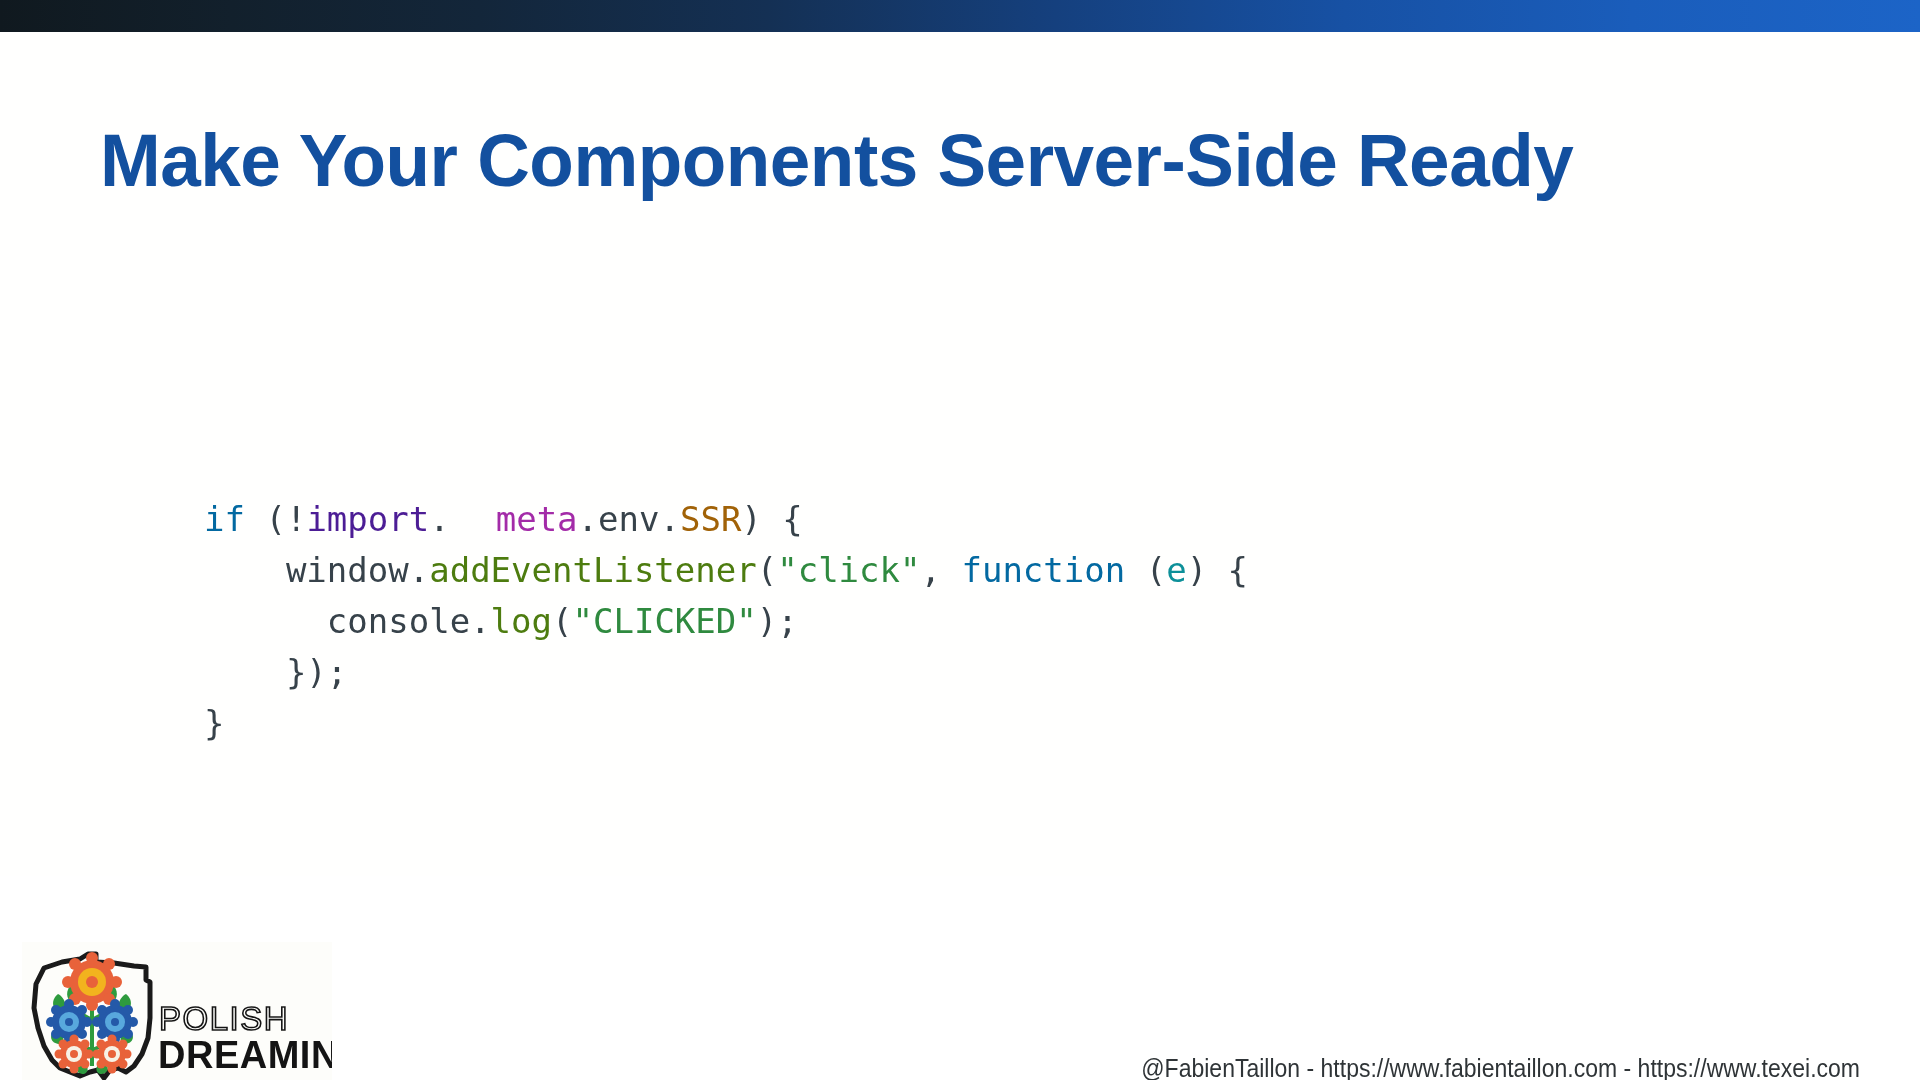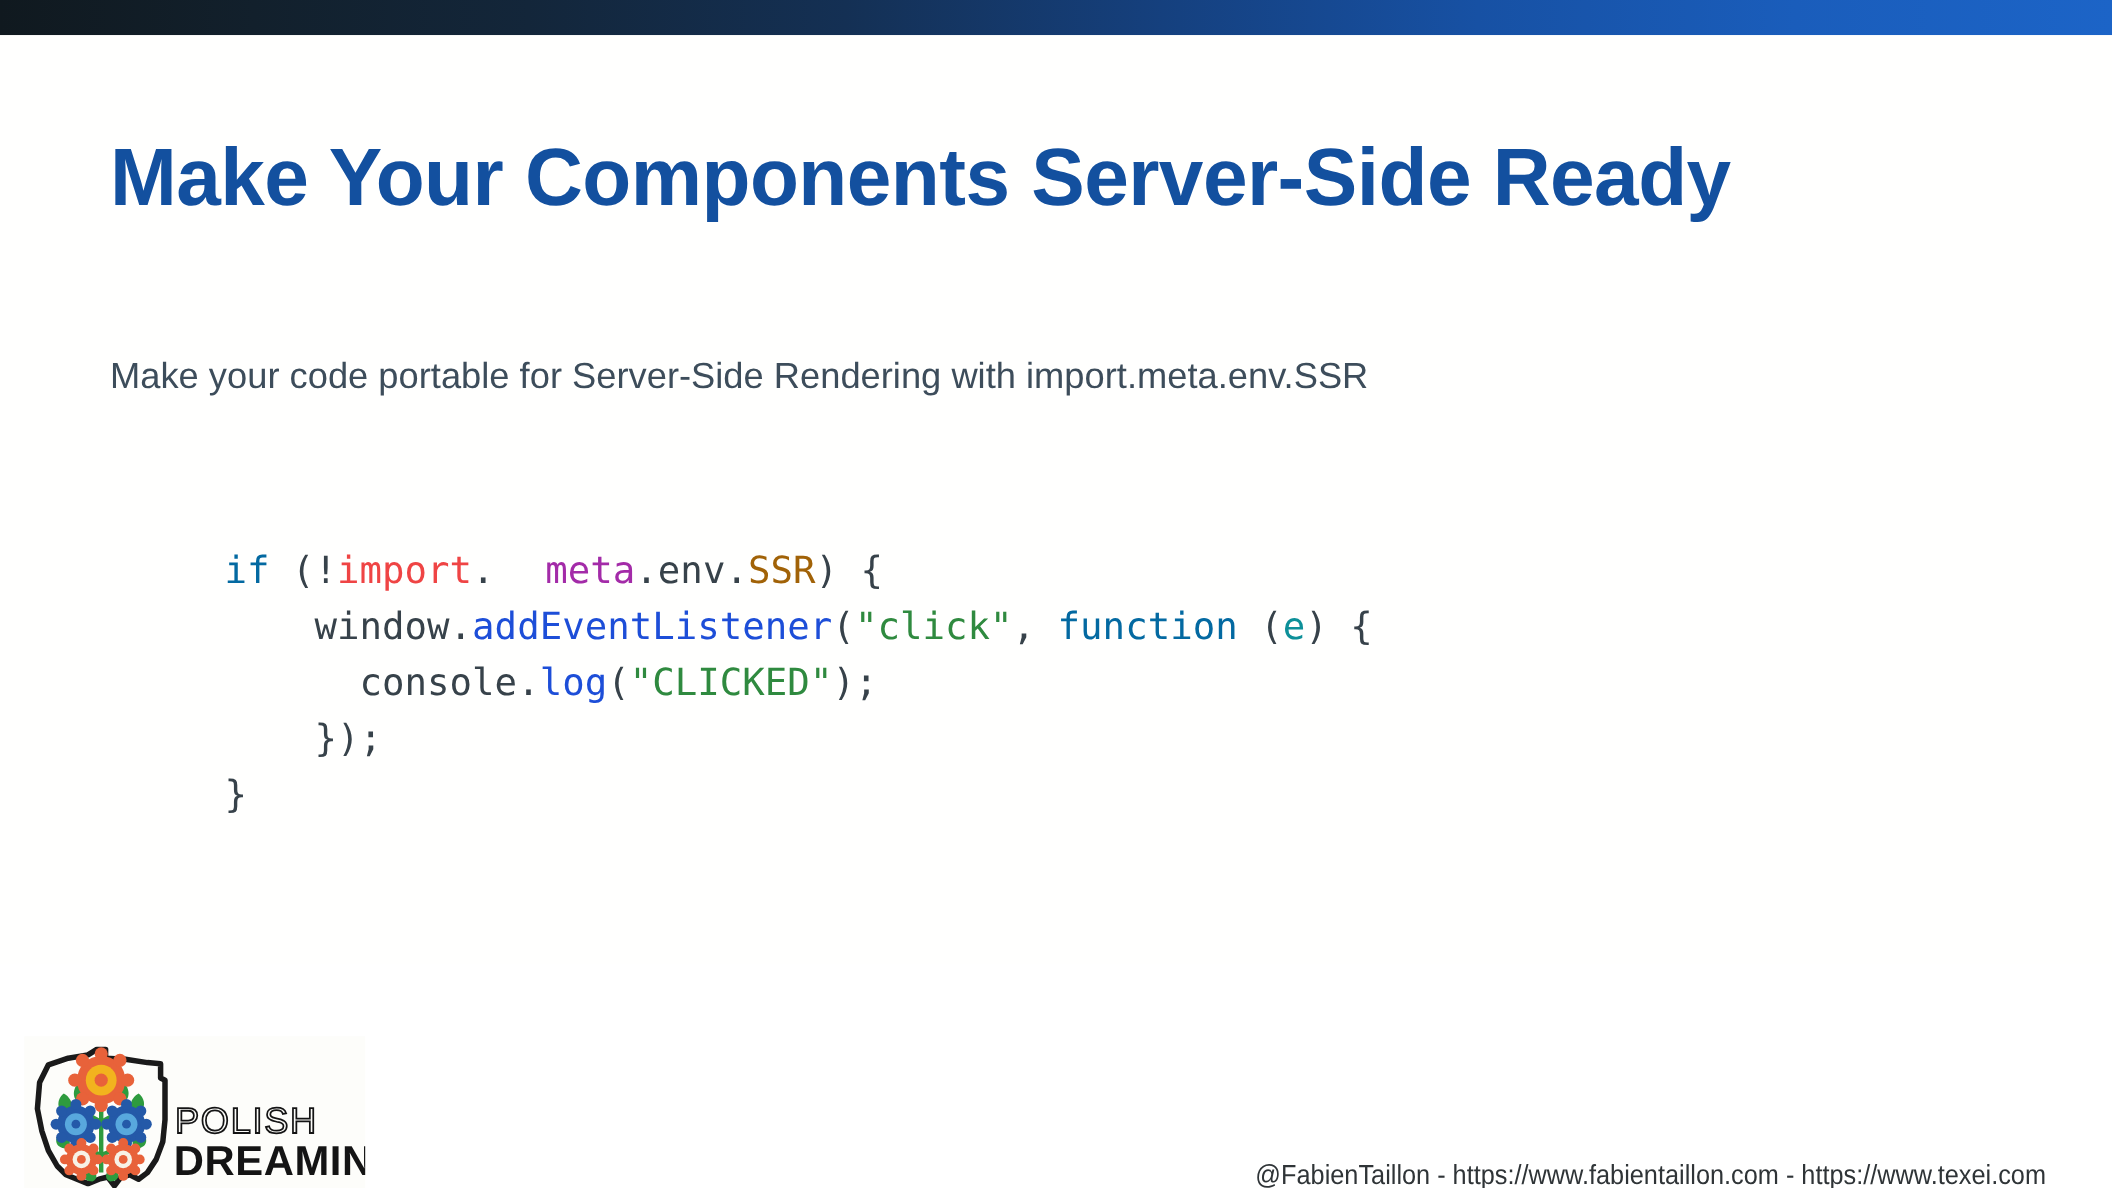--- a/index.html
+++ b/index.html
@@ -83,23 +83,23 @@
     font-size: 34px;
     line-height: 51px;
     color: #37424a;
     white-space: pre;
     tab-size: 4;
   }
   #code-block .ln { display: block; white-space: pre; }
 
   .tok-plain    { color: #37424a; }
   .tok-keyword  { color: #0369a1; }
-  .tok-ident    { color: #ef4444; }
+  .tok-ident    { color: #4c1d95; }
   .tok-prop     { color: #a32ba8; margin-left: 46px; }
-  .tok-method   { color: #1d4ed8; text-align: center; }
+  .tok-method   { color: #4d7c0f; text-align: center; }
   .tok-const    { color: #a16207; }
   .tok-string   { color: #2f8a3f; }
   .tok-param    { color: #0d9099; }
 
   
   #footer-credit {
     position: absolute;
     left: 1030px;
     top: 1022px;
     width: 830px;
@@ -125,21 +125,20 @@
 </style>
 </head>
 <body>
 
 <div id="top-bar"></div>
 
 <div id="slide">
 
   <h1 id="title">Make Your Components Server-Side Ready</h1>
 
-  <p id="subtitle">Make your code portable for Server-Side Rendering with import.meta.env.SSR</p>
 
   <pre id="code-block"><span class="ln"><span class="tok-keyword">if</span><span class="tok-plain"> (!</span><span class="tok-ident">import</span><span class="tok-plain">.</span><span class="tok-prop">meta</span><span class="tok-plain">.env.</span><span class="tok-const">SSR</span><span class="tok-plain">) {</span></span><span class="ln"><span>    </span><span class="tok-plain">window.</span><span class="tok-method">addEventListener</span><span class="tok-plain">(</span><span class="tok-string">"click"</span><span class="tok-plain">, </span><span class="tok-keyword">function</span><span class="tok-plain"> (</span><span class="tok-param">e</span><span class="tok-plain">) {</span></span><span class="ln"><span>      </span><span class="tok-plain">console.</span><span class="tok-method">log</span><span class="tok-plain">(</span><span class="tok-string">"CLICKED"</span><span class="tok-plain">);</span></span><span class="ln"><span>    </span><span class="tok-plain">});</span></span><span class="ln"><span class="tok-plain">}</span></span></pre>
 
   <div id="footer-credit">@FabienTaillon - https://www.fabientaillon.com - https://www.texei.com</div>
 
   <div id="logo">
     <svg width="310" height="150" viewBox="0 0 310 150" xmlns="http://www.w3.org/2000/svg">
 
       <path d="M14,42 L22,26 L40,20 L58,17 L66,12 L74,12 L74,20 L92,21 L112,24 L124,25 L124,38
                L128,40 L128,76 L126,96 L120,112 L112,124 L104,130 L96,126 L88,128 L82,136

